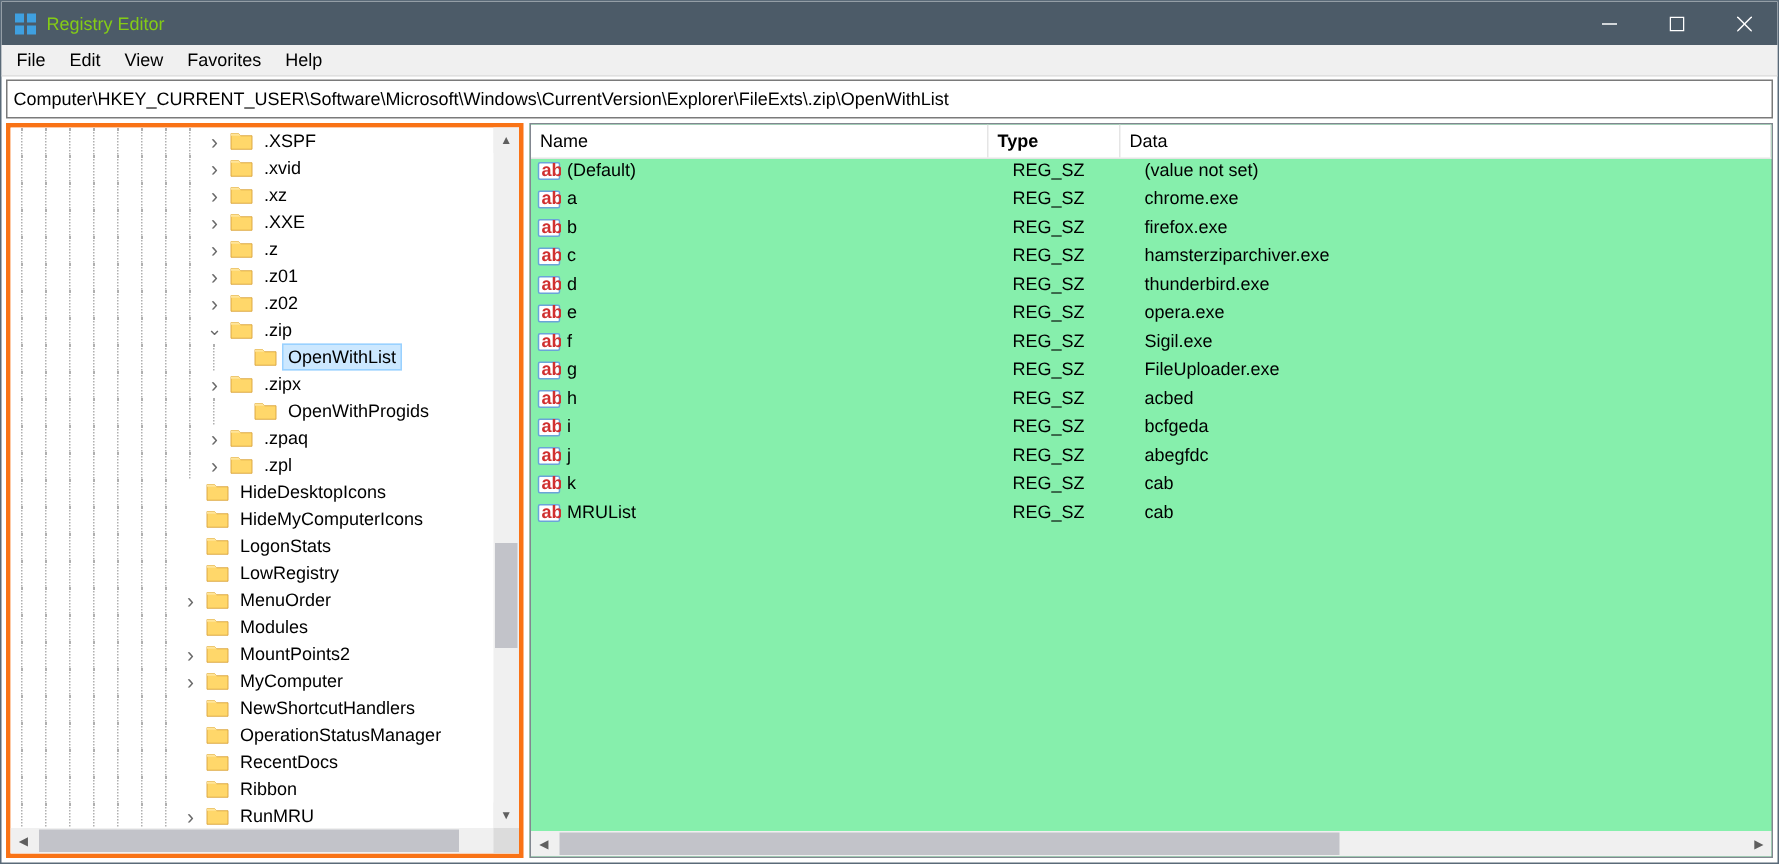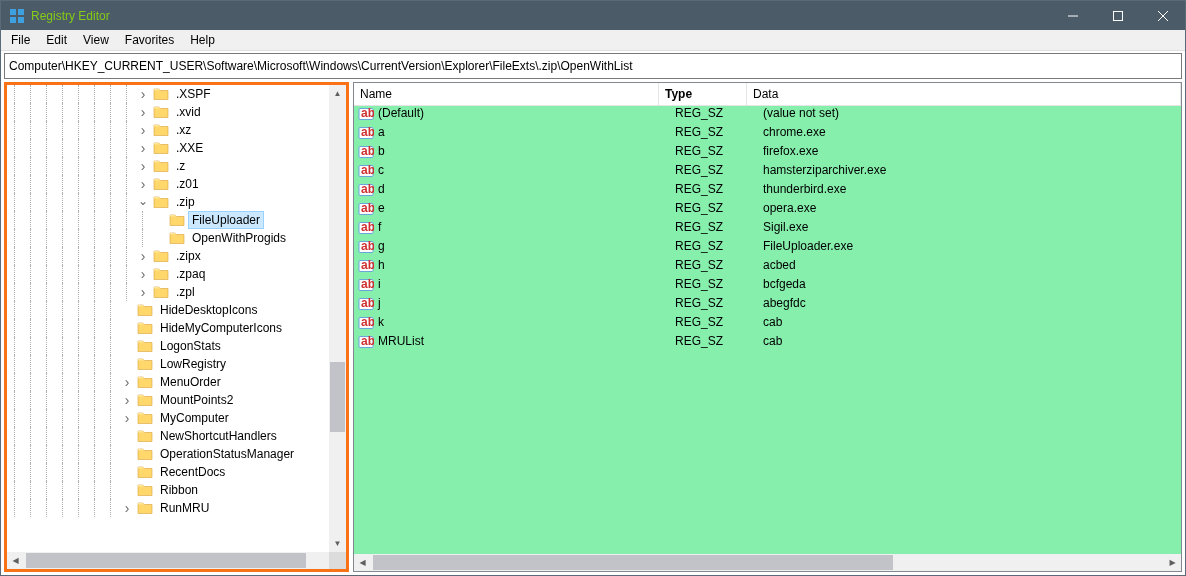--- a/index.html
+++ b/index.html
@@ -230,20 +230,38 @@
             <span class="lines">
               <span class="v"></span>
               <span class="v"></span>
               <span class="v"></span>
               <span class="v"></span>
               <span class="v"></span>
               <span class="v"></span>
               <span class="v"></span>
               <span class="v"></span>
             </span>
+            <span class="tw chev"></span>
+            <span class="folder-icon"><svg width="16" height="16" viewBox="0 0 16 16">
+                <path d="M1 3 h5 l1.5 1.5 H15 v9 H1 z" fill="#ffd76a" stroke="#d9a33c" stroke-width="0.6"></path>
+                <path d="M1 3 h5 l1.5 1.5 H1 z" fill="#ffe59a"></path>
+              </svg></span>
+            <span class="tree-label">.z02</span>
+          </div>
+          <div class="tree-row">
+            <span class="lines">
+              <span class="v"></span>
+              <span class="v"></span>
+              <span class="v"></span>
+              <span class="v"></span>
+              <span class="v"></span>
+              <span class="v"></span>
+              <span class="v"></span>
+              <span class="v"></span>
+            </span>
             <span class="tw chev open"></span>
             <span class="folder-icon"><svg width="16" height="16" viewBox="0 0 16 16">
                 <path d="M1 3 h5 l1.5 1.5 H15 v9 H1 z" fill="#ffd76a" stroke="#d9a33c" stroke-width="0.6"></path>
                 <path d="M1 3 h5 l1.5 1.5 H1 z" fill="#ffe59a"></path>
               </svg></span>
             <span class="tree-label">.zip</span>
           </div>
           <div class="tree-row">
             <span class="lines">
               <span class="v"></span>
@@ -254,21 +272,39 @@
               <span class="v"></span>
               <span class="v"></span>
               <span class="v"></span>
               <span class="v"></span>
             </span>
             <span class="tw"></span>
             <span class="folder-icon"><svg width="16" height="16" viewBox="0 0 16 16">
                 <path d="M1 3 h5 l1.5 1.5 H15 v9 H1 z" fill="#ffd76a" stroke="#d9a33c" stroke-width="0.6"></path>
                 <path d="M1 3 h5 l1.5 1.5 H1 z" fill="#ffe59a"></path>
               </svg></span>
-            <span class="tree-label selected">FileUploader</span>
+            <span class="tree-label selected">OpenWithList</span>
+          </div>
+          <div class="tree-row">
+            <span class="lines">
+              <span class="v"></span>
+              <span class="v"></span>
+              <span class="v"></span>
+              <span class="v"></span>
+              <span class="v"></span>
+              <span class="v"></span>
+              <span class="v"></span>
+              <span class="v"></span>
+            </span>
+            <span class="tw chev"></span>
+            <span class="folder-icon"><svg width="16" height="16" viewBox="0 0 16 16">
+                <path d="M1 3 h5 l1.5 1.5 H15 v9 H1 z" fill="#ffd76a" stroke="#d9a33c" stroke-width="0.6"></path>
+                <path d="M1 3 h5 l1.5 1.5 H1 z" fill="#ffe59a"></path>
+              </svg></span>
+            <span class="tree-label">.zipx</span>
           </div>
           <div class="tree-row">
             <span class="lines">
               <span class="v"></span>
               <span class="v"></span>
               <span class="v"></span>
               <span class="v"></span>
               <span class="v"></span>
               <span class="v"></span>
               <span class="v"></span>
@@ -291,38 +327,20 @@
               <span class="v"></span>
               <span class="v"></span>
               <span class="v"></span>
               <span class="v"></span>
             </span>
             <span class="tw chev"></span>
             <span class="folder-icon"><svg width="16" height="16" viewBox="0 0 16 16">
                 <path d="M1 3 h5 l1.5 1.5 H15 v9 H1 z" fill="#ffd76a" stroke="#d9a33c" stroke-width="0.6"></path>
                 <path d="M1 3 h5 l1.5 1.5 H1 z" fill="#ffe59a"></path>
               </svg></span>
-            <span class="tree-label">.zipx</span>
-          </div>
-          <div class="tree-row">
-            <span class="lines">
-              <span class="v"></span>
-              <span class="v"></span>
-              <span class="v"></span>
-              <span class="v"></span>
-              <span class="v"></span>
-              <span class="v"></span>
-              <span class="v"></span>
-              <span class="v"></span>
-            </span>
-            <span class="tw chev"></span>
-            <span class="folder-icon"><svg width="16" height="16" viewBox="0 0 16 16">
-                <path d="M1 3 h5 l1.5 1.5 H15 v9 H1 z" fill="#ffd76a" stroke="#d9a33c" stroke-width="0.6"></path>
-                <path d="M1 3 h5 l1.5 1.5 H1 z" fill="#ffe59a"></path>
-              </svg></span>
             <span class="tree-label">.zpaq</span>
           </div>
           <div class="tree-row">
             <span class="lines">
               <span class="v"></span>
               <span class="v"></span>
               <span class="v"></span>
               <span class="v"></span>
               <span class="v"></span>
               <span class="v"></span>
@@ -413,20 +431,37 @@
               <span class="v"></span>
               <span class="v"></span>
               <span class="v"></span>
             </span>
             <span class="tw chev"></span>
             <span class="folder-icon"><svg width="16" height="16" viewBox="0 0 16 16">
                 <path d="M1 3 h5 l1.5 1.5 H15 v9 H1 z" fill="#ffd76a" stroke="#d9a33c" stroke-width="0.6"></path>
                 <path d="M1 3 h5 l1.5 1.5 H1 z" fill="#ffe59a"></path>
               </svg></span>
             <span class="tree-label">MenuOrder</span>
+          </div>
+          <div class="tree-row">
+            <span class="lines">
+              <span class="v"></span>
+              <span class="v"></span>
+              <span class="v"></span>
+              <span class="v"></span>
+              <span class="v"></span>
+              <span class="v"></span>
+              <span class="v"></span>
+            </span>
+            <span class="tw"></span>
+            <span class="folder-icon"><svg width="16" height="16" viewBox="0 0 16 16">
+                <path d="M1 3 h5 l1.5 1.5 H15 v9 H1 z" fill="#ffd76a" stroke="#d9a33c" stroke-width="0.6"></path>
+                <path d="M1 3 h5 l1.5 1.5 H1 z" fill="#ffe59a"></path>
+              </svg></span>
+            <span class="tree-label">Modules</span>
           </div>
           <div class="tree-row">
             <span class="lines">
               <span class="v"></span>
               <span class="v"></span>
               <span class="v"></span>
               <span class="v"></span>
               <span class="v"></span>
               <span class="v"></span>
               <span class="v"></span>

